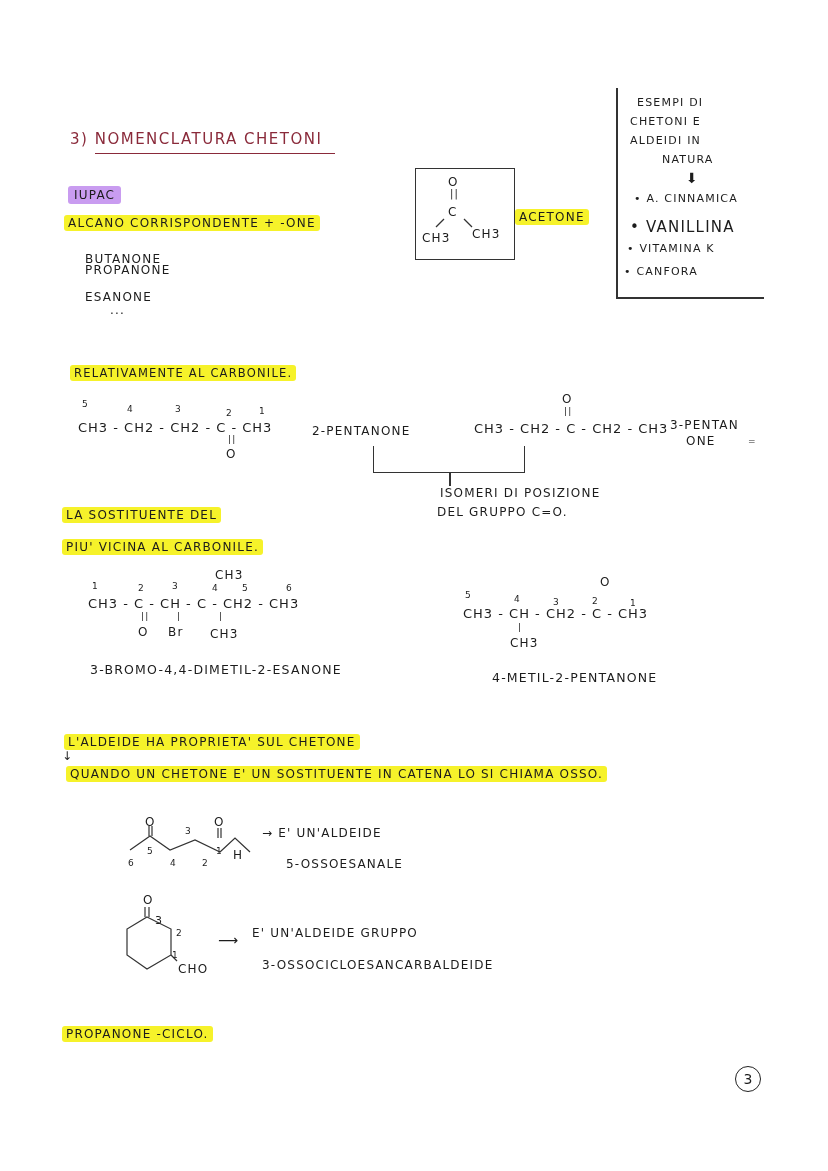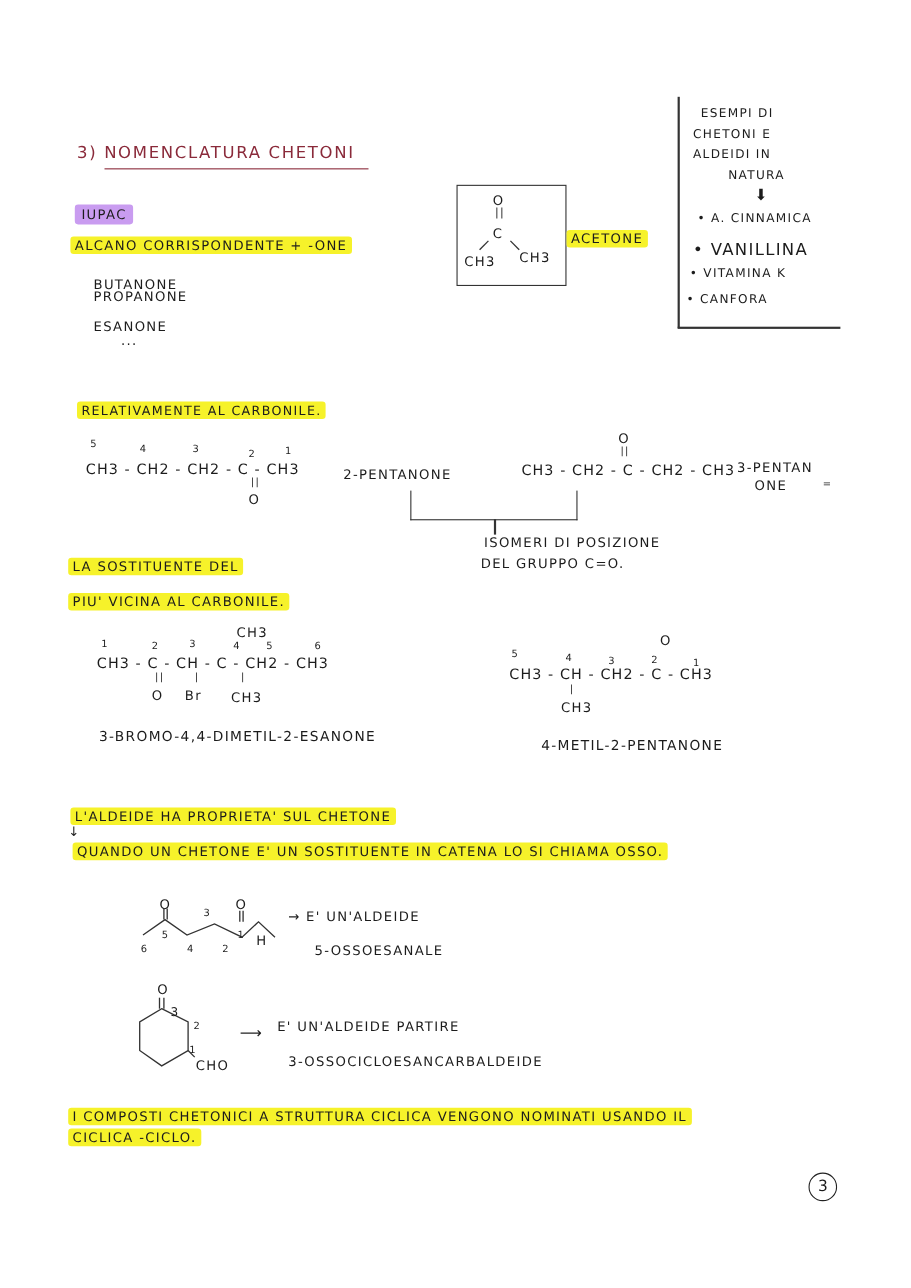--- a/index.html
+++ b/index.html
@@ -173,22 +173,22 @@
     <polygon points="22,2 46,14 46,40 22,54 2,40 2,14" fill="none" stroke="#333" stroke-width="1.2"></polygon>
     <line x1="20" y1="2" x2="20" y2="-8" stroke="#333" stroke-width="1.2"></line>
     <line x1="24" y1="2" x2="24" y2="-8" stroke="#333" stroke-width="1.2"></line>
     <line x1="46" y1="40" x2="52" y2="46" stroke="#333" stroke-width="1.2"></line>
   </svg>
   <div class="nums" style="left:155px;top:914px;font-size:11px;">3</div>
   <div class="nums" style="left:176px;top:928px;">2</div>
   <div class="nums" style="left:172px;top:950px;">1</div>
   <div class="hw" style="left:178px;top:962px;">CHO</div>
   <div class="hw" style="left:218px;top:932px;font-size:14px;">⟶</div>
-  <div class="hw" style="left:252px;top:926px;">E' UN'ALDEIDE PARTIRE</div>
+  <div class="hw" style="left:252px;top:926px;">E' UN'ALDEIDE GRUPPO</div>
   <div class="hw" style="left:262px;top:958px;">3-OSSOCICLOESANCARBALDEIDE</div>
 </div>
 
 <div class="hw" style="left:62px;top:1006px;line-height:1.6;">
-  <span class="hl">I COMPOSTI CHETONICI A STRUTTURA CICLICA VENGONO NOMINATI USANDO IL</span><br>
-  <span class="hl">CICLICA -CICLO.</span>
+  <br>
+  <span class="hl">PROPANONE -CICLO.</span>
 </div>
 
 <div class="page-num">3</div>
 
 </body></html>

